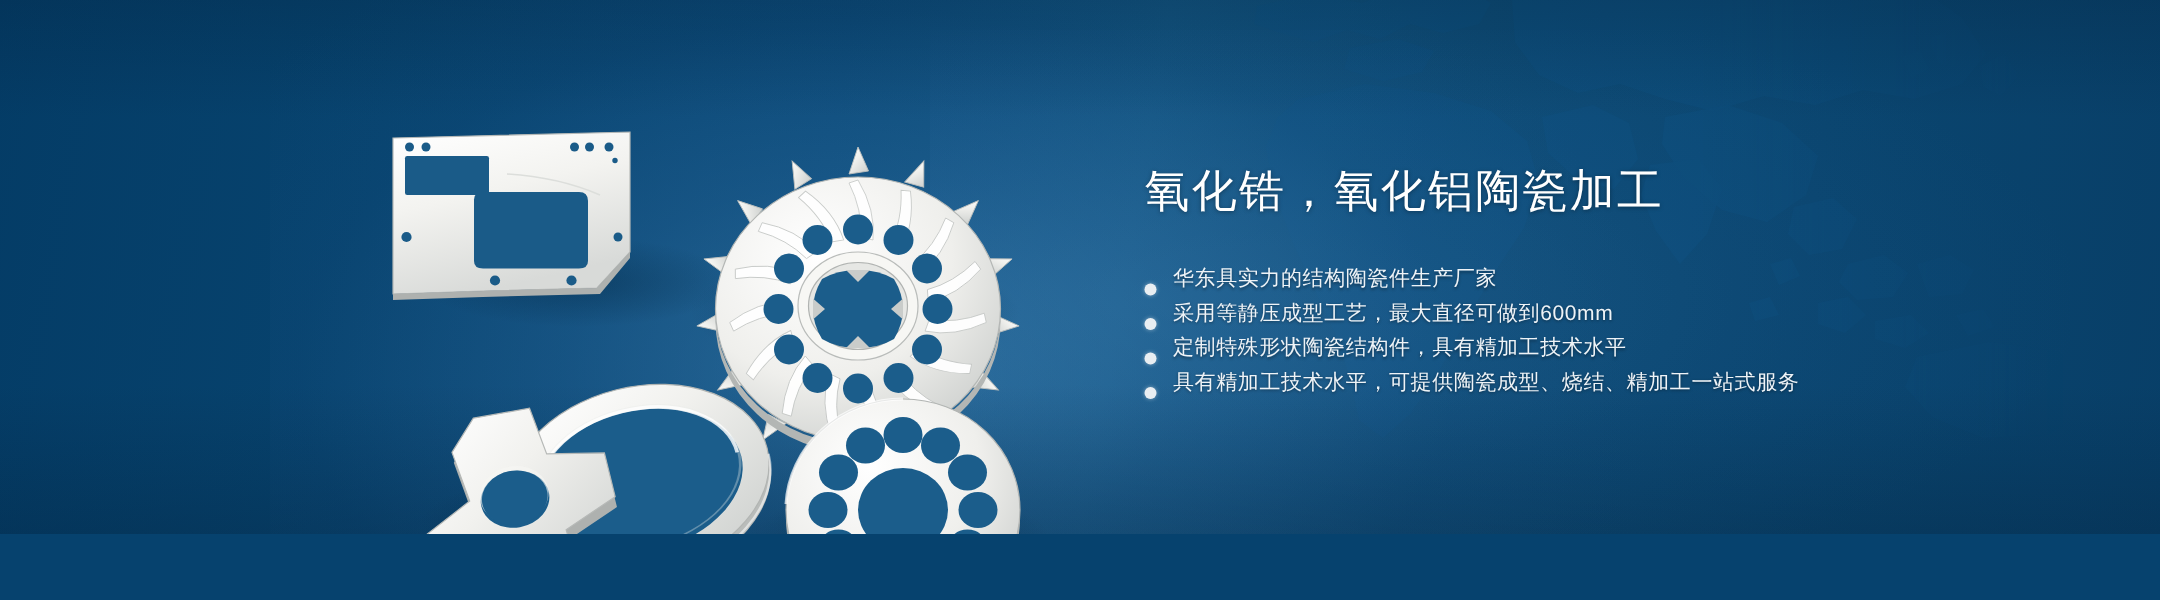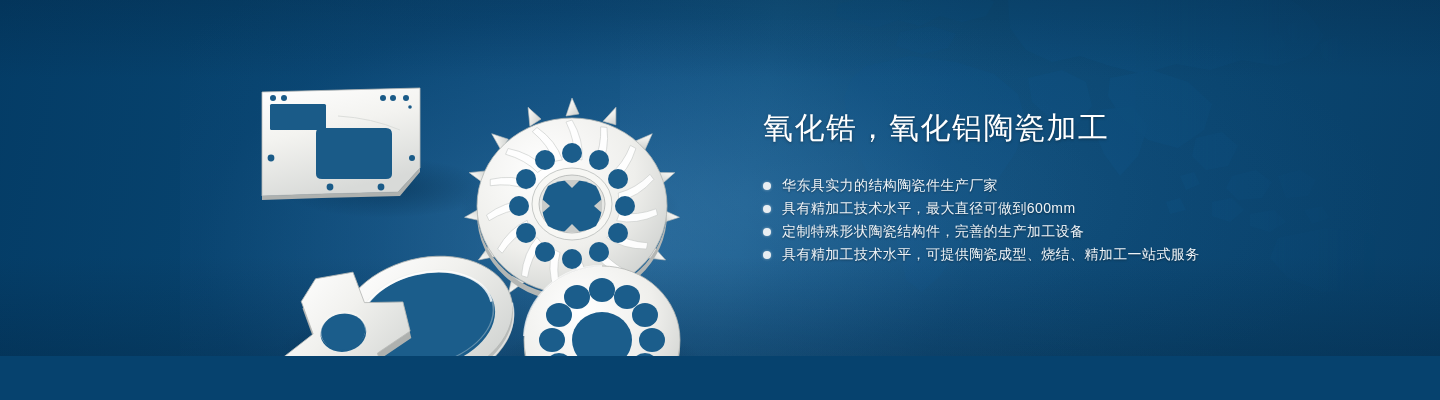--- a/index.html
+++ b/index.html
@@ -104,21 +104,21 @@
     white-space: nowrap;
   }
   .bullets {
     list-style: none;
     margin: 0;
     padding: 0;
     margin-top: 26px;
   }
   .bullet {
     display: flex;
-    align-items: center;
+    align-items: flex-end;
     height: 23px;
     margin-bottom: 0px;
   }
   .dot {
     flex: 0 0 auto;
     width: 8px;
     height: 8px;
     border-radius: 50%;
     background: #e9eef2;
     box-shadow: 0 0 3px rgba(255,255,255,0.45);
@@ -368,25 +368,25 @@
 
     <div class="headline">氧化锆，氧化铝陶瓷加工</div>
 
     <ul class="bullets">
       <li class="bullet">
         <span class="dot"></span>
         <span class="btext">华东具实力的结构陶瓷件生产厂家</span>
       </li>
       <li class="bullet">
         <span class="dot"></span>
-        <span class="btext">具有精加工技术水平，最大直径可做到600mm</span>
+        <span class="btext">采用等静压成型工艺，最大直径可做到600mm</span>
       </li>
       <li class="bullet">
         <span class="dot"></span>
-        <span class="btext">定制特殊形状陶瓷结构件，完善的生产加工设备</span>
+        <span class="btext">定制特殊形状陶瓷结构件，具有精加工技术水平</span>
       </li>
       <li class="bullet">
         <span class="dot"></span>
         <span class="btext">具有精加工技术水平，可提供陶瓷成型、烧结、精加工一站式服务</span>
       </li>
     </ul>
 
   </div>
 </div>
 

